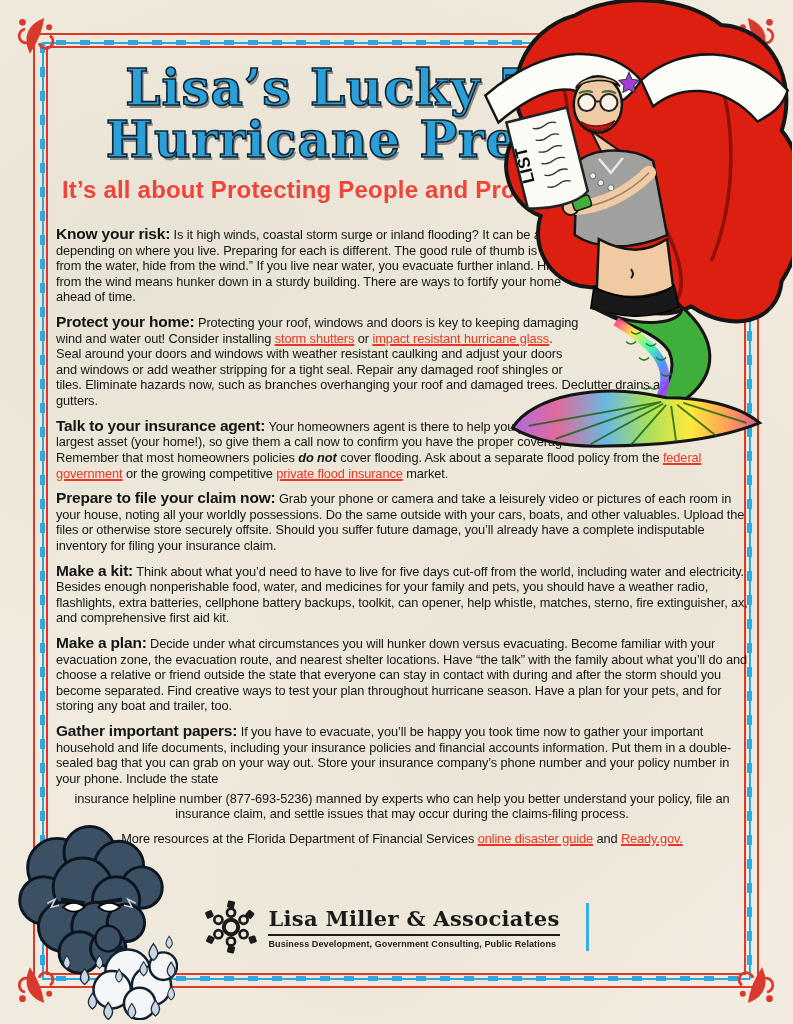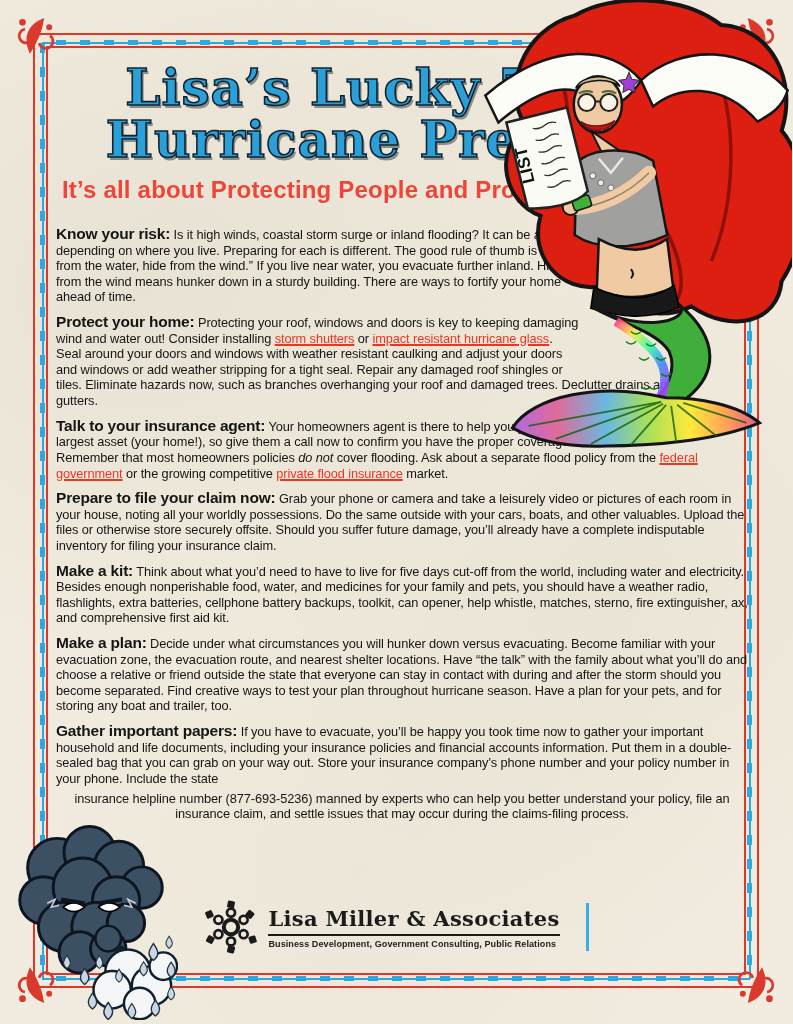--- a/index.html
+++ b/index.html
@@ -40,21 +40,21 @@
   .title-block{width:520px; margin:8px 0 4px 14px; text-align:center;
     font-family:"DejaVu Serif", serif; font-weight:700;
     font-size:50px; line-height:1.04; color:#2b9fd8; letter-spacing:1px;
     -webkit-text-stroke:1.6px #10232f;
     text-shadow:2px 3px 0 rgba(20,30,40,.45);}
   .subtitle{margin:10px 0 22px 6px; font-size:24px; font-weight:700; color:#ef4437; letter-spacing:.2px;}
   .sections{font-size:12.8px; line-height:1.22; letter-spacing:-.1px;}
   .section{margin:0 0 9px 0;}
   .sec-head{font-size:15.5px; font-weight:700; line-height:1; letter-spacing:-.2px;margin-top:13px;}
   .ilink{color:#ee3524; font-weight:400; text-decoration:underline; text-decoration-thickness:1.5px; text-underline-offset:1px; cursor:pointer;}
-  .em-bi{font-weight:400; font-style:italic;}
+  .em-bi{font-weight:700; font-style:italic;}
   .centered-cont{display:block; text-align:center; margin-top:4px;}
   .spacer{float:right; clear:right;}
   .sp1{width:160px; height:86px;}
   .sp2{width:168px; height:52px;}
   .sp3{width:70px; height:58px;}
   .sp4{width:150px; height:26px;}
   .resources{margin-top:8px; text-align:center; font-size:12.8px;}
   
   .footer{position:absolute; left:0; right:0; top:900px; z-index:3;
     display:flex; align-items:center; justify-content:center; gap:26px;}
@@ -148,20 +148,21 @@
       <p class="section"><span class="sec-head">Talk to your insurance agent:</span><span><span>  Your homeowners agent is there to help you protect your largest asset (your home!), so give them a call now to confirm you have the proper coverage. Remember that most homeowners policies </span><span class="em-bi">do not</span><span> cover flooding.  Ask about a separate flood policy from the </span><span class="ilink">federal government</span><span> or the growing competitive </span><span class="ilink">private flood insurance</span><span> market.</span></span></p>
 
       <p class="section"><span class="sec-head">Prepare to file your claim now:</span><span><span>  Grab your phone or camera and take a leisurely video or pictures of each room in your house, noting all your worldly possessions.  Do the same outside with your cars, boats, and other valuables.  Upload the files or otherwise store securely offsite.  Should you suffer future damage, you’ll already have a complete indisputable inventory for filing your insurance claim.</span></span></p>
 
       <p class="section"><span class="sec-head">Make a kit:</span><span><span> Think about what you’d need to have to live for five days cut-off from the world, including water and electricity. Besides enough nonperishable food, water, and medicines for your family and pets, you should have a weather radio, flashlights, extra batteries, cellphone battery backups, toolkit, can opener, help whistle, matches, sterno, fire extinguisher, ax, and comprehensive first aid kit.</span></span></p>
 
       <p class="section"><span class="sec-head">Make a plan:</span><span><span> Decide under what circumstances you will hunker down versus evacuating.  Become familiar with your evacuation zone, the evacuation route, and nearest shelter locations.  Have “the talk” with the family about what you’ll do and choose a relative or friend outside the state that everyone can stay in contact with during and after the storm should you become separated.  Find creative ways to test your plan throughout hurricane season.  Have a plan for your pets, and for storing any boat and trailer, too.</span></span></p>
 
       <p class="section"><span class="sec-head">Gather important papers:</span><span><span>  If you have to evacuate, you’ll be happy you took time now to gather your important household and life documents, including your insurance policies and financial accounts information.  Put them in a double-sealed bag that you can grab on your way out.  Store your insurance company’s phone number and your policy number in your phone.  Include the state</span></span><span class="centered-cont"><span>insurance helpline number (877-693-5236) manned by experts who can help you better understand your policy, file an insurance claim, and settle issues that may occur during the claims-filing process.</span></span></p>
 
+      <div class="resources"><span>More resources at the Florida Department of Financial Services </span><span class="ilink">online disaster guide</span><span> and </span><span class="ilink">Ready.gov.</span></div>
     </div>
   </div>
 
   <div class="footer">
     <div class="logo">
       <span class="logo-icon">
         <svg viewBox="0 0 60 60">
           <g fill="none" stroke="#1b1b1b">
             <circle cx="30" cy="30" r="8" stroke-width="4.5"></circle>
             <circle cx="30" cy="14" r="4.5" stroke-width="3"></circle>

